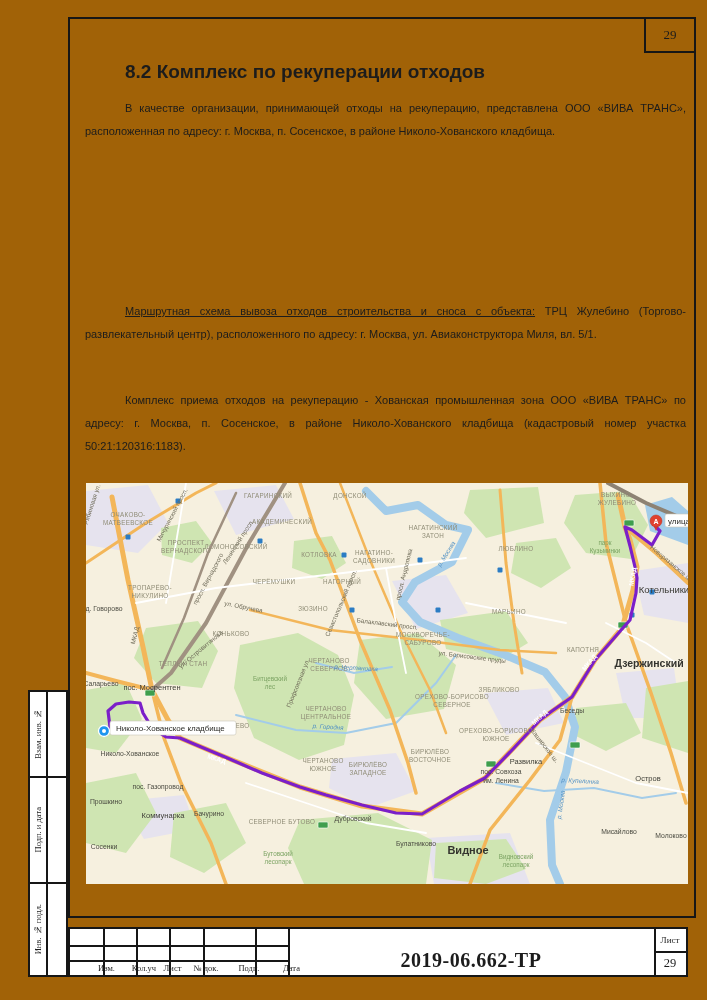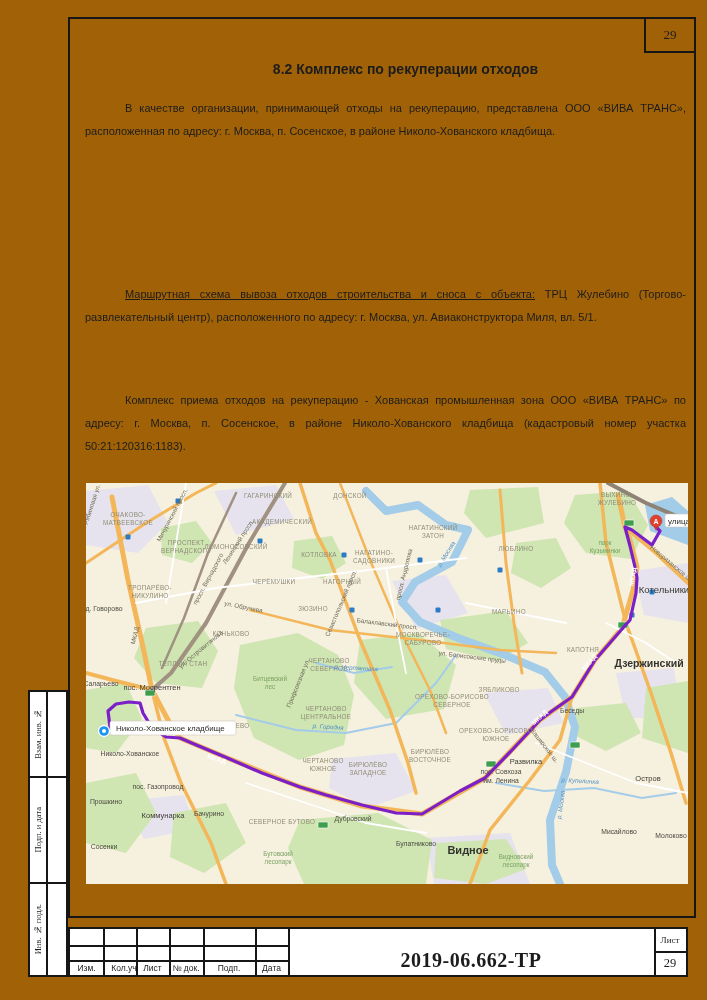--- a/index.html
+++ b/index.html
@@ -3,41 +3,41 @@
 <meta charset="utf-8">
 <style>
   html,body{margin:0;padding:0;background:#ffffff;}
   .sheet{position:relative;width:707px;height:1000px;background:#a16207;overflow:hidden;
          font-family:"Liberation Sans",sans-serif;color:#1c1c1c;}
   .frame{position:absolute;left:68px;top:17px;width:628px;height:901px;
          border:2px solid #161616;box-sizing:border-box;}
   .pagenum-box{position:absolute;left:644px;top:17px;width:52px;height:36px;
          border:2px solid #161616;box-sizing:border-box;display:flex;align-items:center;justify-content:center;
          font-family:"Liberation Serif",serif;font-size:13px;}
-  .heading{position:absolute;left:85px;top:61px;width:601px;font-weight:bold;font-size:14px;text-indent:40px;text-align:center;}
+  .heading{position:absolute;left:85px;top:61px;width:601px;font-weight:bold;font-size:19px;text-indent:40px;}
   .para{position:absolute;left:85px;width:601px;font-size:11px;line-height:23px;
         text-align:justify;text-indent:40px;}
   .para .u{text-decoration:underline;}
-  #p1{top:86px}#p2{top:155px}#p3{top:201px}#p4{top:272px}#p5{top:378px}
+  #p1{top:86px}#p2{top:155px}#p3{top:201px}#p4{top:289px}#p5{top:378px}
   .map-wrap{position:absolute;left:86px;top:483px;width:602px;height:401px;overflow:hidden;background:#f6f0df;}
   .map-wrap svg text{font-family:"Liberation Sans",sans-serif;}
   
   .sbcell{position:absolute;left:28px;width:40px;border:2px solid #161616;box-sizing:border-box;background:#fff;}
   .sbcell .div{position:absolute;left:16px;top:0;bottom:0;width:2px;background:#161616;}
   .sbcell .rot{position:absolute;left:0;top:0;bottom:0;width:16px;display:flex;align-items:center;justify-content:center;}
   .sbcell .rot span{writing-mode:vertical-rl;transform:rotate(180deg);
         font-family:"Liberation Serif",serif;font-size:8.5px;white-space:nowrap;}
   #sb1{top:690px;height:88px}#sb2{top:776px;height:108px}#sb3{top:882px;height:95px}
   
   .stamp{position:absolute;left:68px;top:927px;width:620px;height:50px;border:2px solid #161616;
          box-sizing:border-box;background:#fff;}
   .stamp .vl{position:absolute;top:0;width:2px;height:46px;background:#161616;}
   .stamp .hl{position:absolute;height:2px;background:#161616;}
   .stamp .collab{position:absolute;top:32px;height:14px;display:flex;align-items:center;justify-content:center;
-         font-family:Liberation Sans, sans-serif;font-size:8.5px;}
+         font-family:Liberation Serif, serif;font-size:8.5px;padding-left:20px;}
   .stamp .docnum{position:absolute;left:218px;top:8px;width:366px;height:46px;display:flex;align-items:center;justify-content:center;
          font-family:"Liberation Serif",serif;font-weight:bold;font-size:20px;letter-spacing:.5px;}
   .stamp .sheetlab{position:absolute;left:584px;top:0;width:32px;height:22px;display:flex;align-items:center;justify-content:center;
          font-family:"Liberation Serif",serif;font-size:9px;}
   .stamp .sheetnum{position:absolute;left:584px;top:22px;width:32px;height:24px;display:flex;align-items:center;justify-content:center;
          font-family:"Liberation Serif",serif;font-size:12.5px;}
 </style>
 </head>
 <body>
 

